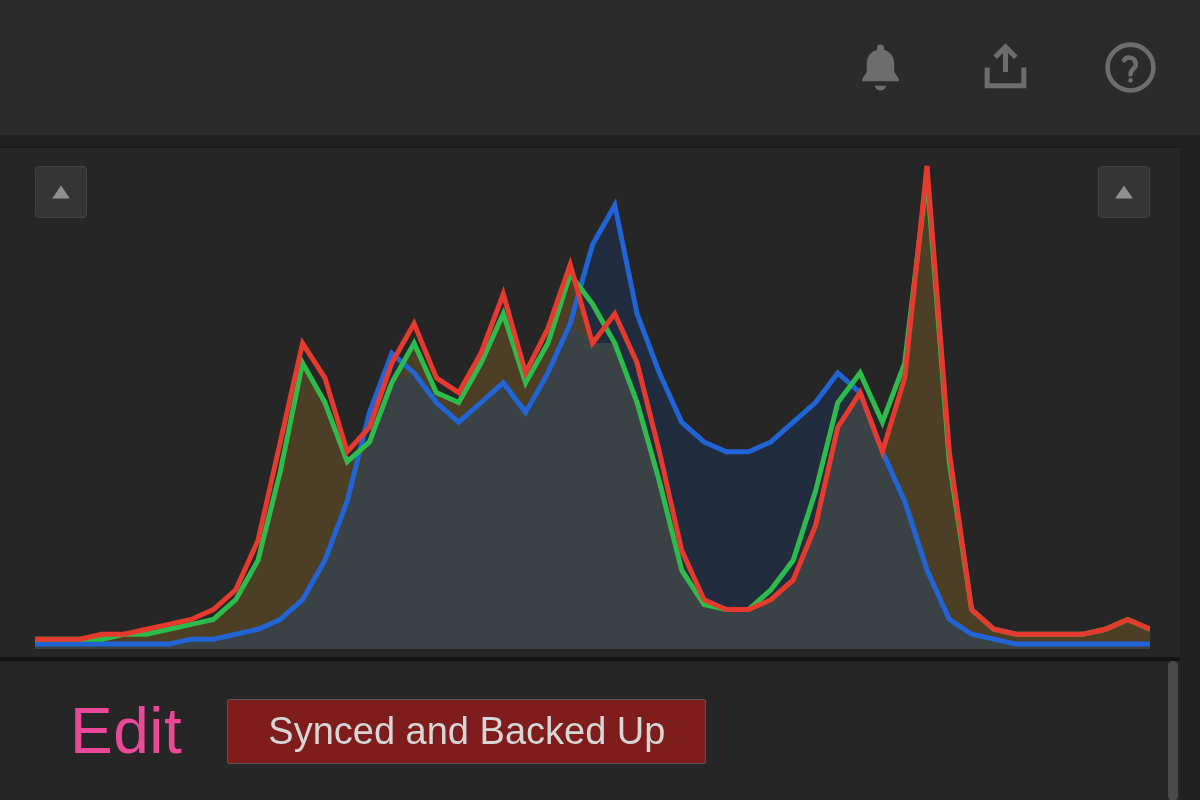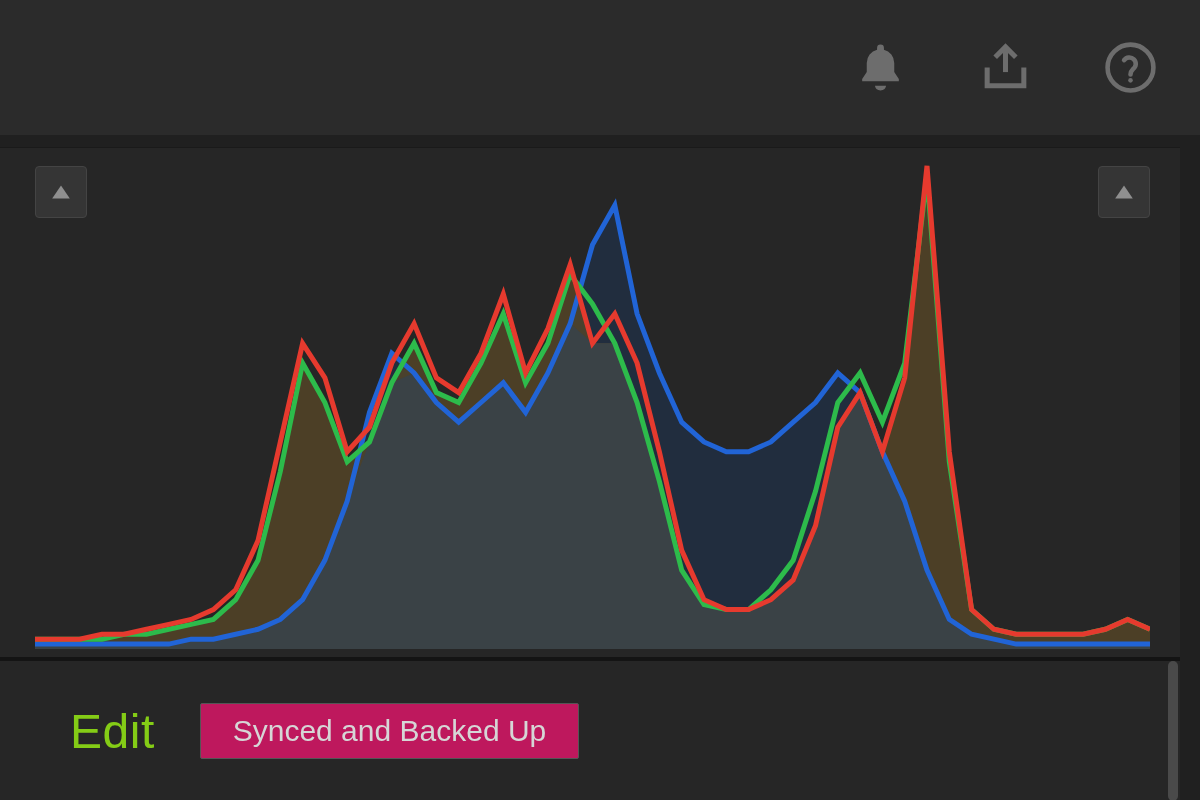--- a/index.html
+++ b/index.html
@@ -57,32 +57,32 @@
     padding-left:70px;
     gap:45px;
     margin-right:20px;
     position:relative;
   }
   .scrollbar {
     position:absolute; right:2px; top:0; bottom:0; width:10px;
     background:#4a4a4a; border-radius:5px;
   }
   .edit-label {
-    font-size:48px;
+    font-size:64px;
     font-weight:500;
-    color:#84cc16;
+    color:#ec4899;
     letter-spacing:0.5px;
   }
   .sync-badge {
     border:1px solid #555;
-    background:#be185d;
+    background:#7f1d1d;
     color:#d6d6d6;
-    font-size:30px;
+    font-size:38px;
     font-weight:300;
-    padding:10px 32px;
+    padding:10px 40px;
     border-radius:2px;
   }
   .hist-series { stroke-width:5; }
 </style>
 </head>
 <body>
 
 <div class="toolbar">
   <div class="icon-btn">
     <svg viewBox="0 0 24 24" fill="currentColor">

